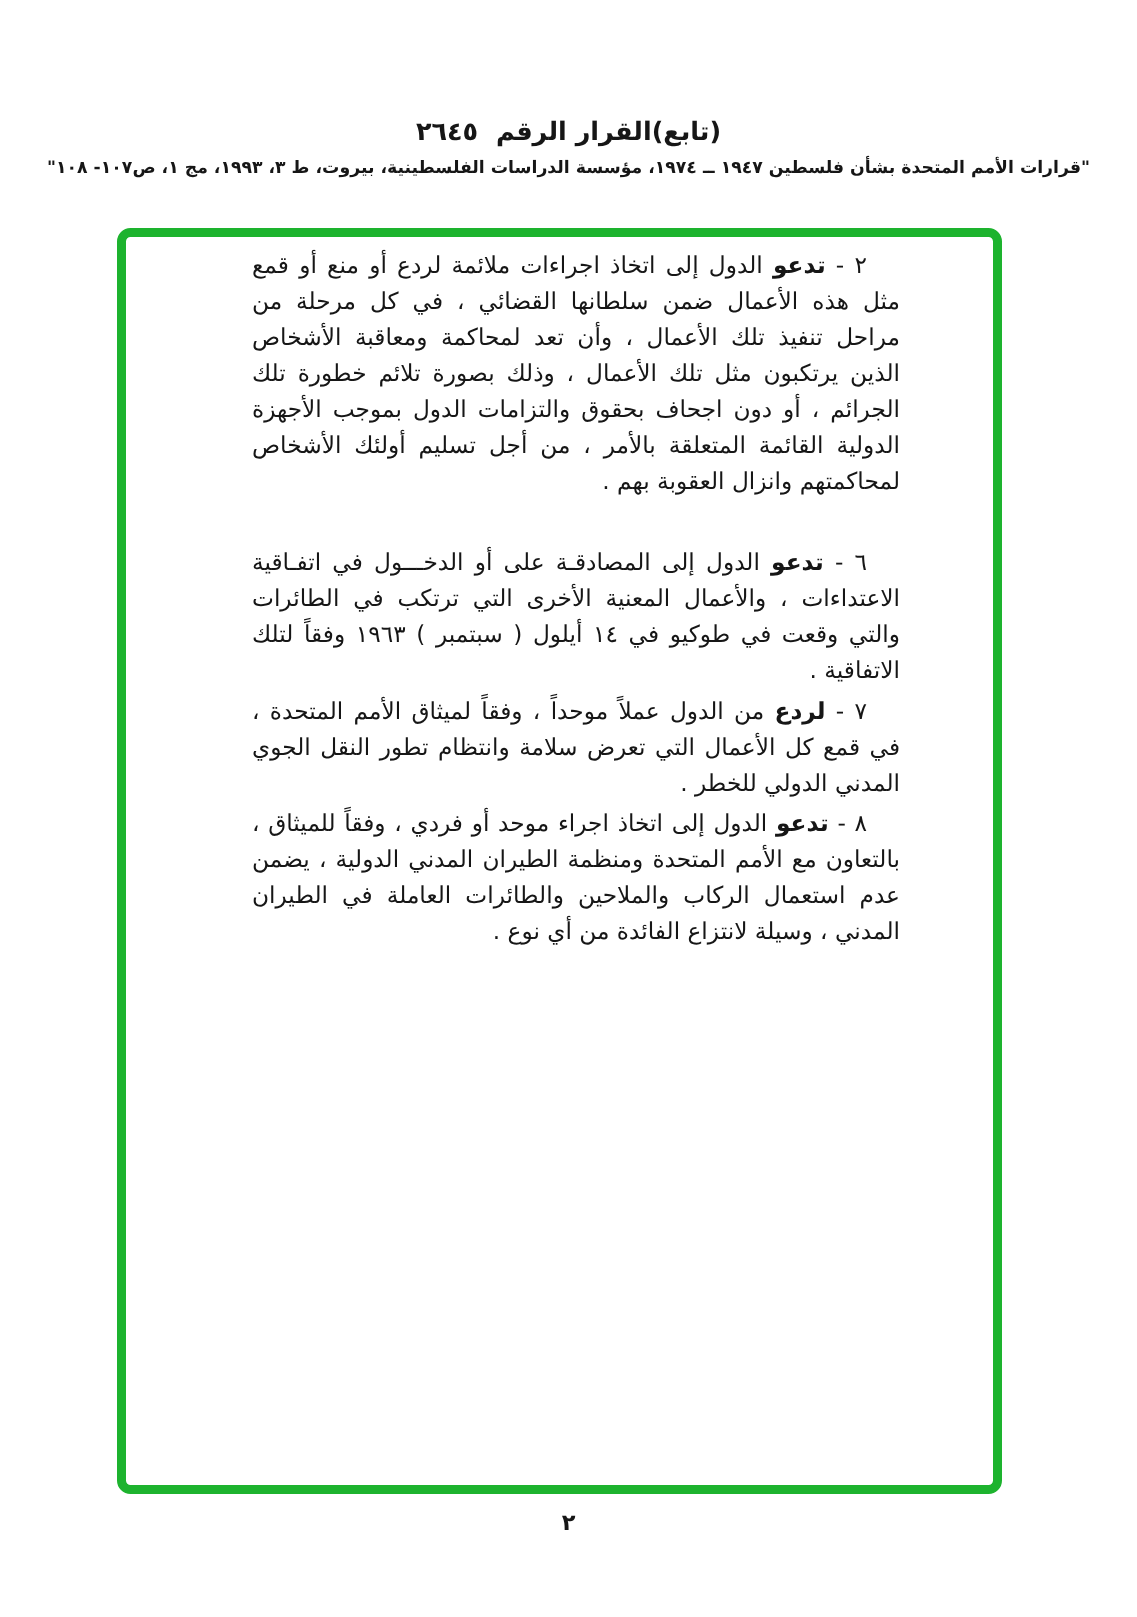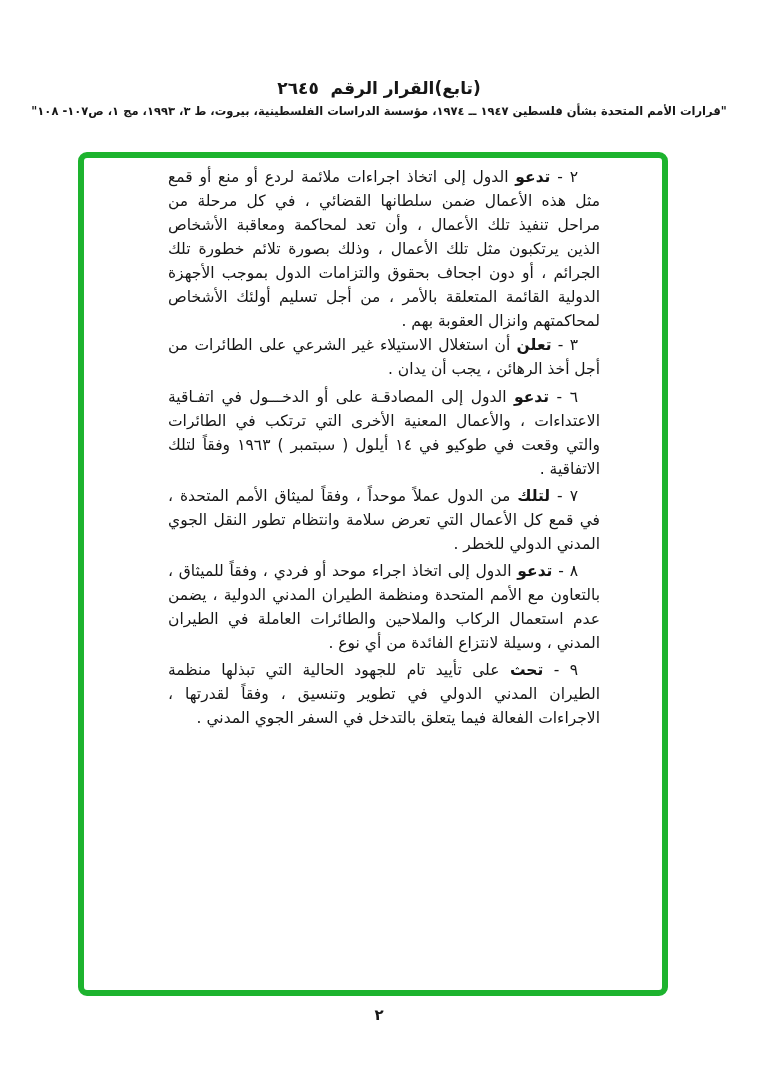--- a/index.html
+++ b/index.html
@@ -52,21 +52,21 @@
     direction: rtl;
     text-align: justify;
     font-size: 15.5px;
     line-height: 24px;
   }
   .para {
     margin: 0;
     text-indent: 22px;
   }
   .para .verb { font-weight: bold; }
-  .para.gap-large { margin-top: 4px; }
+  .para.gap-large { margin-top: 30px; }
   .para.gap-small { margin-top: 3px; }
   .page-number {
     position: absolute;
     top: 1006px; left: 0; width: 758px;
     text-align: center;
     font-weight: bold;
     font-size: 15px;
   }
 </style>
 </head>
@@ -74,23 +74,21 @@
 
 <div class="page">
 
   <div class="title">(تابع)القرار الرقم  ٢٦٤٥</div>
 
   <div class="source">"قرارات الأمم المتحدة بشأن فلسطين ١٩٤٧ ــ ١٩٧٤، مؤسسة الدراسات الفلسطينية، بيروت، ط ٣، ١٩٩٣، مج ١، ص١٠٧- ١٠٨"</div>
 
   <div class="frame" style="border-color: rgb(29, 179, 46);">
     <div class="text-block">
       <p class="para"><span class="num">٢ - </span><span class="verb">تدعو</span><span class="body"> الدول إلى اتخاذ اجراءات ملائمة لردع أو منع أو قمع مثل هذه الأعمال ضمن سلطانها القضائي ، في كل مرحلة من مراحل تنفيذ تلك الأعمال ، وأن تعد لمحاكمة ومعاقبة الأشخاص الذين يرتكبون مثل تلك الأعمال ، وذلك بصورة تلائم خطورة تلك الجرائم ، أو دون اجحاف بحقوق والتزامات الدول بموجب الأجهزة الدولية القائمة المتعلقة بالأمر ، من أجل تسليم أولئك الأشخاص لمحاكمتهم وانزال العقوبة بهم .</span></p>
-      <p class="para"><span class="num">٣ - </span><span class="verb">تعلن</span><span class="body"> أن استغلال الاستيلاء غير الشرعي على الطائرات من أجل أخذ الرهائن ، يجب أن يدان .</span></p>
       <p class="para gap-large"><span class="num">٦ - </span><span class="verb">تدعو</span><span class="body"> الدول إلى المصادقـة على أو الدخـــول في اتفـاقية الاعتداءات ، والأعمال المعنية الأخرى التي ترتكب في الطائرات والتي وقعت في طوكيو في ١٤ أيلول ( سبتمبر ) ١٩٦٣ وفقاً لتلك الاتفاقية .</span></p>
-      <p class="para gap-small"><span class="num">٧ - </span><span class="verb">لتلك</span><span class="body"> من الدول عملاً موحداً ، وفقاً لميثاق الأمم المتحدة ، في قمع كل الأعمال التي تعرض سلامة وانتظام تطور النقل الجوي المدني الدولي للخطر .</span></p>
+      <p class="para gap-small"><span class="num">٧ - </span><span class="verb">لردع</span><span class="body"> من الدول عملاً موحداً ، وفقاً لميثاق الأمم المتحدة ، في قمع كل الأعمال التي تعرض سلامة وانتظام تطور النقل الجوي المدني الدولي للخطر .</span></p>
       <p class="para gap-small"><span class="num">٨ - </span><span class="verb">تدعو</span><span class="body"> الدول إلى اتخاذ اجراء موحد أو فردي ، وفقاً للميثاق ، بالتعاون مع الأمم المتحدة ومنظمة الطيران المدني الدولية ، يضمن عدم استعمال الركاب والملاحين والطائرات العاملة في الطيران المدني ، وسيلة لانتزاع الفائدة من أي نوع .</span></p>
-      <p class="para gap-small"><span class="num">٩ - </span><span class="verb">تحث</span><span class="body"> على تأييد تام للجهود الحالية التي تبذلها منظمة الطيران المدني الدولي في تطوير وتنسيق ، وفقاً لقدرتها ، الاجراءات الفعالة فيما يتعلق بالتدخل في السفر الجوي المدني .</span></p>
     </div>
   </div>
 
   <div class="page-number">٢</div>
 
 </div>
 
 </body></html>

